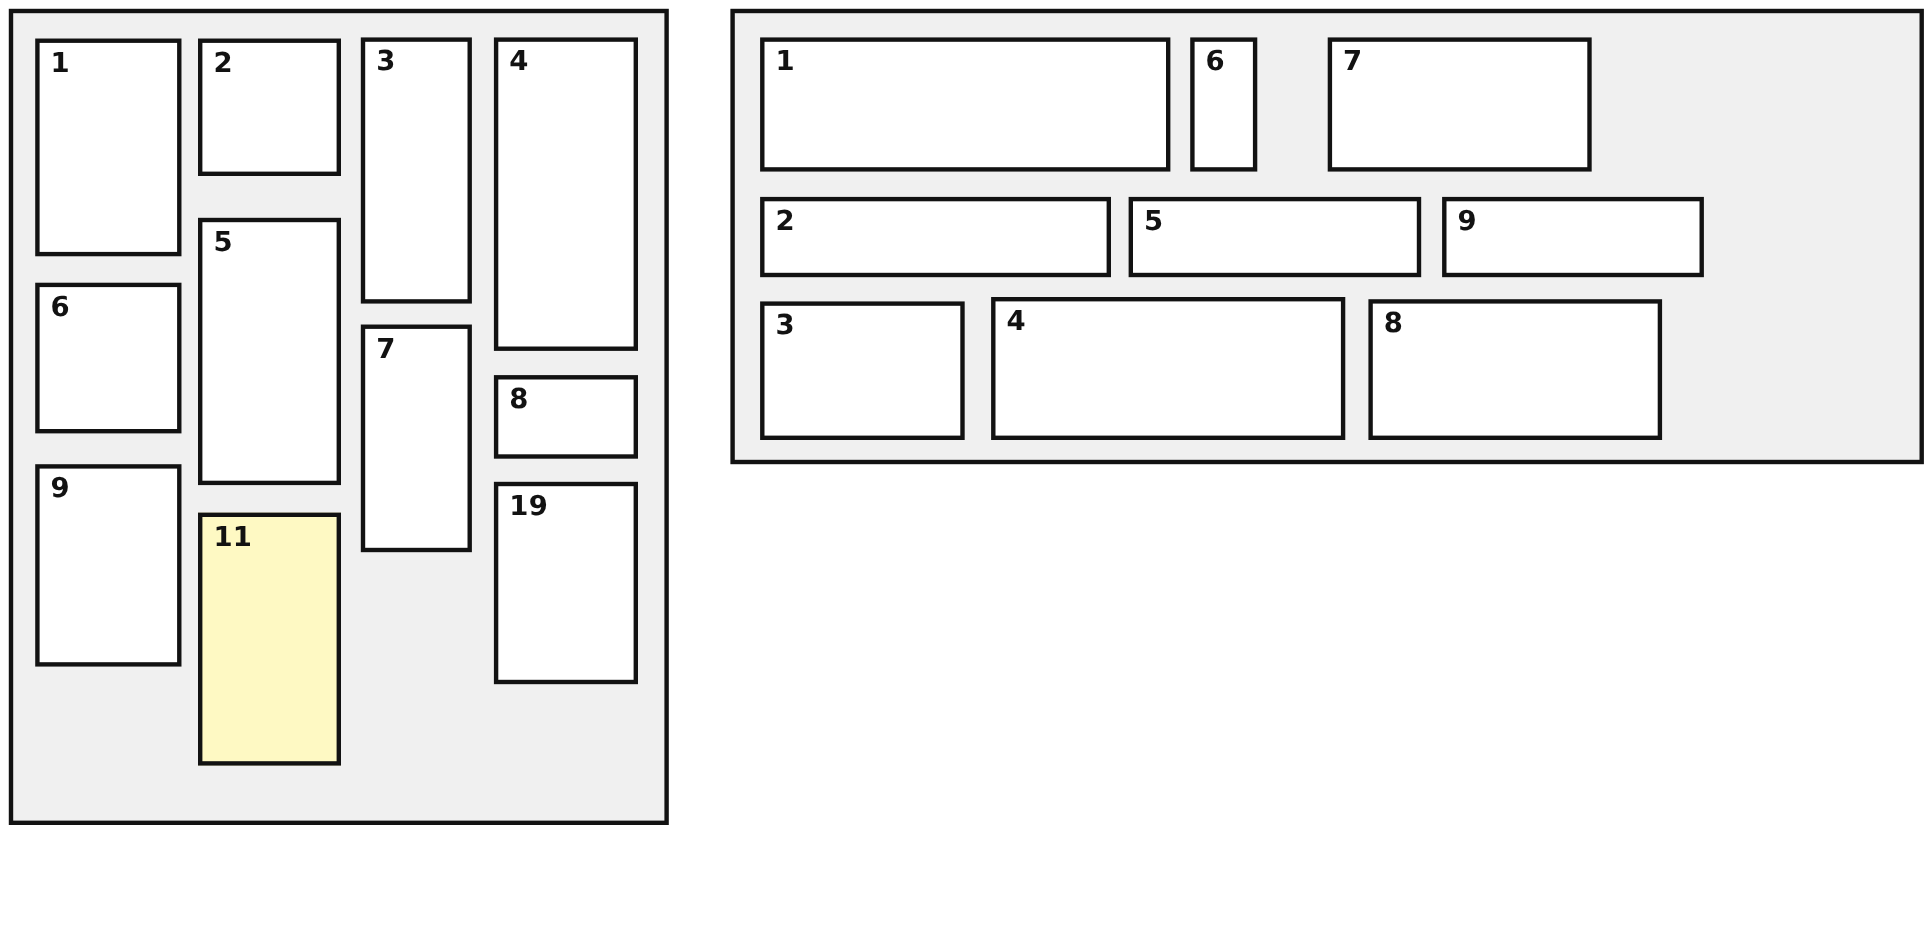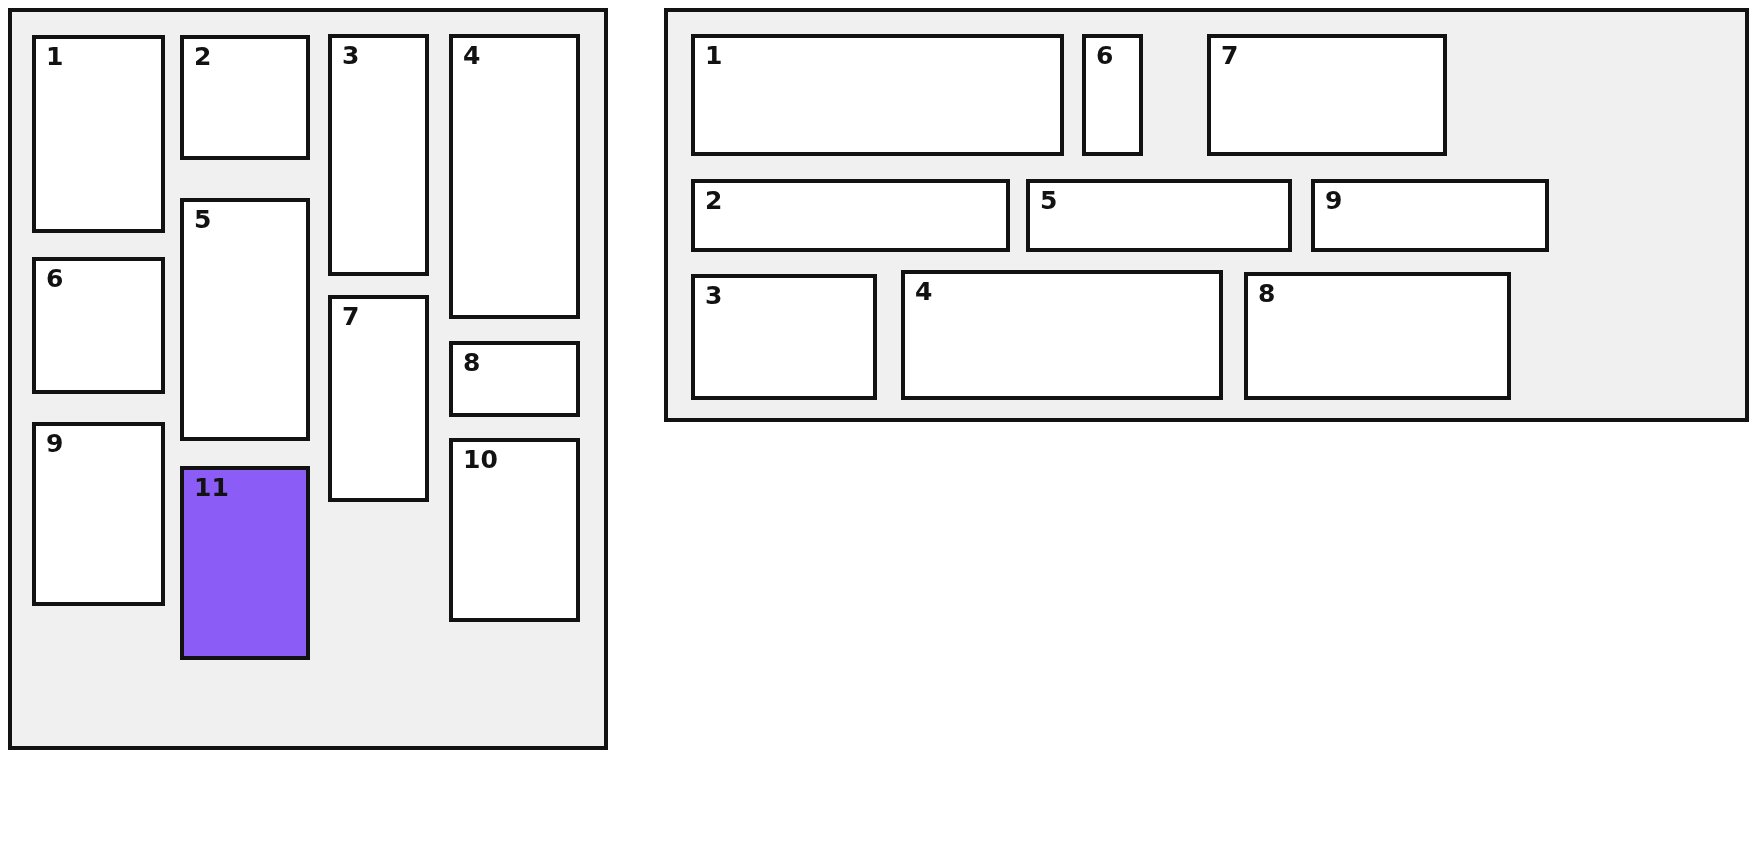--- a/index.html
+++ b/index.html
@@ -70,23 +70,23 @@
       <div class="cell" style="left: 316px; top: 283px; width: 101px; height: 207px; background: rgb(255, 255, 255); border-color: rgb(18, 18, 18);">
         <span class="cell-label" style="color: rgb(18, 18, 18);">7</span>
       </div>
       <div class="cell" style="left: 437px; top: 329px; width: 131px; height: 76px; background: rgb(255, 255, 255); border-color: rgb(18, 18, 18);">
         <span class="cell-label" style="color: rgb(18, 18, 18);">8</span>
       </div>
       <div class="cell" style="left: 20px; top: 410px; width: 133px; height: 184px; background: rgb(255, 255, 255); border-color: rgb(18, 18, 18);">
         <span class="cell-label" style="color: rgb(18, 18, 18);">9</span>
       </div>
       <div class="cell" style="left: 437px; top: 426px; width: 131px; height: 184px; background: rgb(255, 255, 255); border-color: rgb(18, 18, 18);">
-        <span class="cell-label" style="color: rgb(18, 18, 18);">10</span>
+        <span class="cell-label" style="color: rgb(18, 18, 18);">19</span>
       </div>
-      <div class="cell" style="left: 168px; top: 454px; width: 130px; height: 194px; background: #8b5cf6; border-color: rgb(18, 18, 18);">
+      <div class="cell" style="left: 168px; top: 454px; width: 130px; height: 230px; background: #fef9c3; border-color: rgb(18, 18, 18);">
         <span class="cell-label" style="color: rgb(18, 18, 18);">11</span>
       </div>
     </div>
     <div class="panel" style="left: 664px; top: 8px; width: 1085px; height: 414px; background: rgb(240, 240, 240); border-color: rgb(18, 18, 18);">
       <div class="cell" style="left: 23px; top: 22px; width: 373px; height: 122px; background: rgb(255, 255, 255); border-color: rgb(18, 18, 18);">
         <span class="cell-label" style="color: rgb(18, 18, 18);">1</span>
       </div>
       <div class="cell" style="left: 414px; top: 22px; width: 61px; height: 122px; background: rgb(255, 255, 255); border-color: rgb(18, 18, 18);">
         <span class="cell-label" style="color: rgb(18, 18, 18);">6</span>
       </div>

